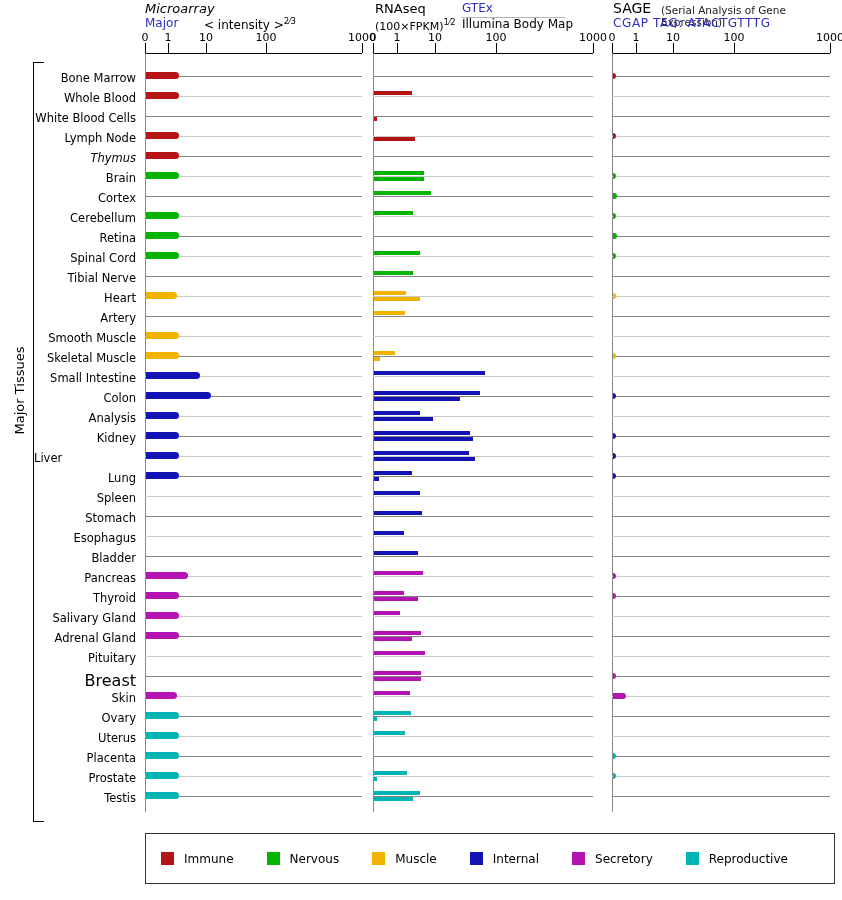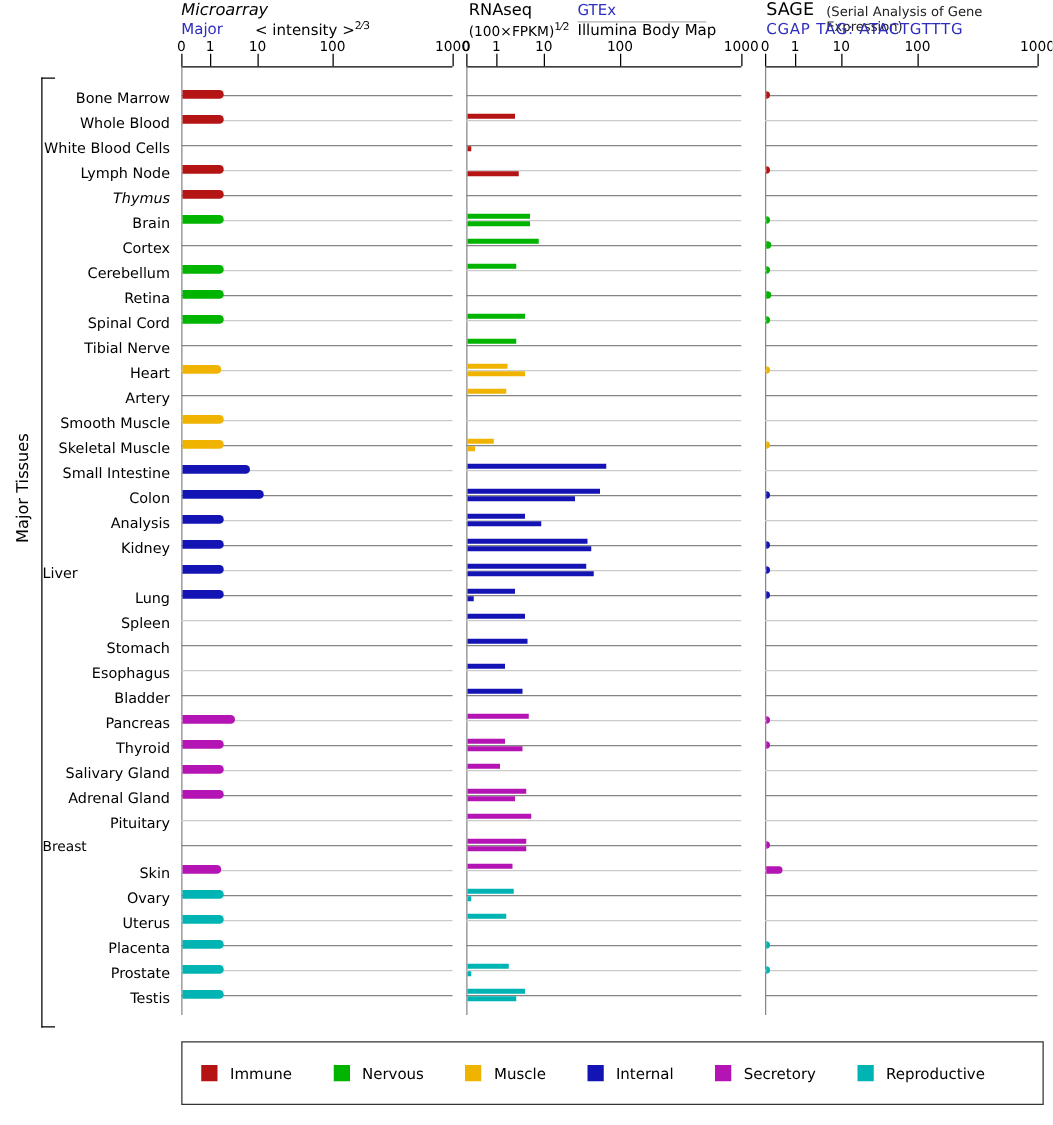--- a/index.html
+++ b/index.html
@@ -274,21 +274,21 @@
       <div style="left: 373px; top: 636px; width: 220px; height: 1px; background: rgb(133, 133, 133); position: absolute;"></div>
       <div style="left: 612px; top: 636px; width: 218px; height: 1px; background: rgb(133, 133, 133); position: absolute;"></div>
       <div style="left: 146px; top: 632px; height: 7px; width: 33px; background: rgb(180, 20, 180); border-radius: 0px 4px 4px 0px; position: absolute;"></div>
       <div style="left: 374px; top: 631px; height: 4px; width: 47px; background: rgb(180, 20, 180); position: absolute;"></div>
       <div style="left: 374px; top: 637px; height: 4px; width: 38px; background: rgb(180, 20, 180); position: absolute;"></div>
       <div style="left: 34px; top: 651px; width: 102px; text-align: right; font-size: 11.5px; white-space: nowrap; position: absolute;">Pituitary</div>
       <div style="left: 145px; top: 656px; width: 217px; height: 1px; background: rgb(202, 202, 202); position: absolute;"></div>
       <div style="left: 373px; top: 656px; width: 220px; height: 1px; background: rgb(202, 202, 202); position: absolute;"></div>
       <div style="left: 612px; top: 656px; width: 218px; height: 1px; background: rgb(202, 202, 202); position: absolute;"></div>
       <div style="left: 374px; top: 651px; height: 4px; width: 51px; background: rgb(180, 20, 180); position: absolute;"></div>
-      <div style="left: 34px; top: 671px; width: 102px; font-size: 11px; white-space: nowrap; position: absolute;">Breast</div>
+      <div style="left: 34px; top: 671px; width: 102px; text-align: right; font-size: 16px; white-space: nowrap; position: absolute;">Breast</div>
       <div style="left: 145px; top: 676px; width: 217px; height: 1px; background: rgb(133, 133, 133); position: absolute;"></div>
       <div style="left: 373px; top: 676px; width: 220px; height: 1px; background: rgb(133, 133, 133); position: absolute;"></div>
       <div style="left: 612px; top: 676px; width: 218px; height: 1px; background: rgb(133, 133, 133); position: absolute;"></div>
       <div style="left: 374px; top: 671px; height: 4px; width: 47px; background: rgb(180, 20, 180); position: absolute;"></div>
       <div style="left: 374px; top: 677px; height: 4px; width: 47px; background: rgb(180, 20, 180); position: absolute;"></div>
       <div style="left: 613px; top: 673px; height: 6px; width: 3px; background: rgb(180, 20, 180); border-radius: 0px 3px 3px 0px; position: absolute;"></div>
       <div style="left: 34px; top: 691px; width: 102px; text-align: right; font-size: 11.5px; white-space: nowrap; position: absolute;">Skin</div>
       <div style="left: 145px; top: 696px; width: 217px; height: 1px; background: rgb(202, 202, 202); position: absolute;"></div>
       <div style="left: 373px; top: 696px; width: 220px; height: 1px; background: rgb(202, 202, 202); position: absolute;"></div>
       <div style="left: 612px; top: 696px; width: 218px; height: 1px; background: rgb(202, 202, 202); position: absolute;"></div>

